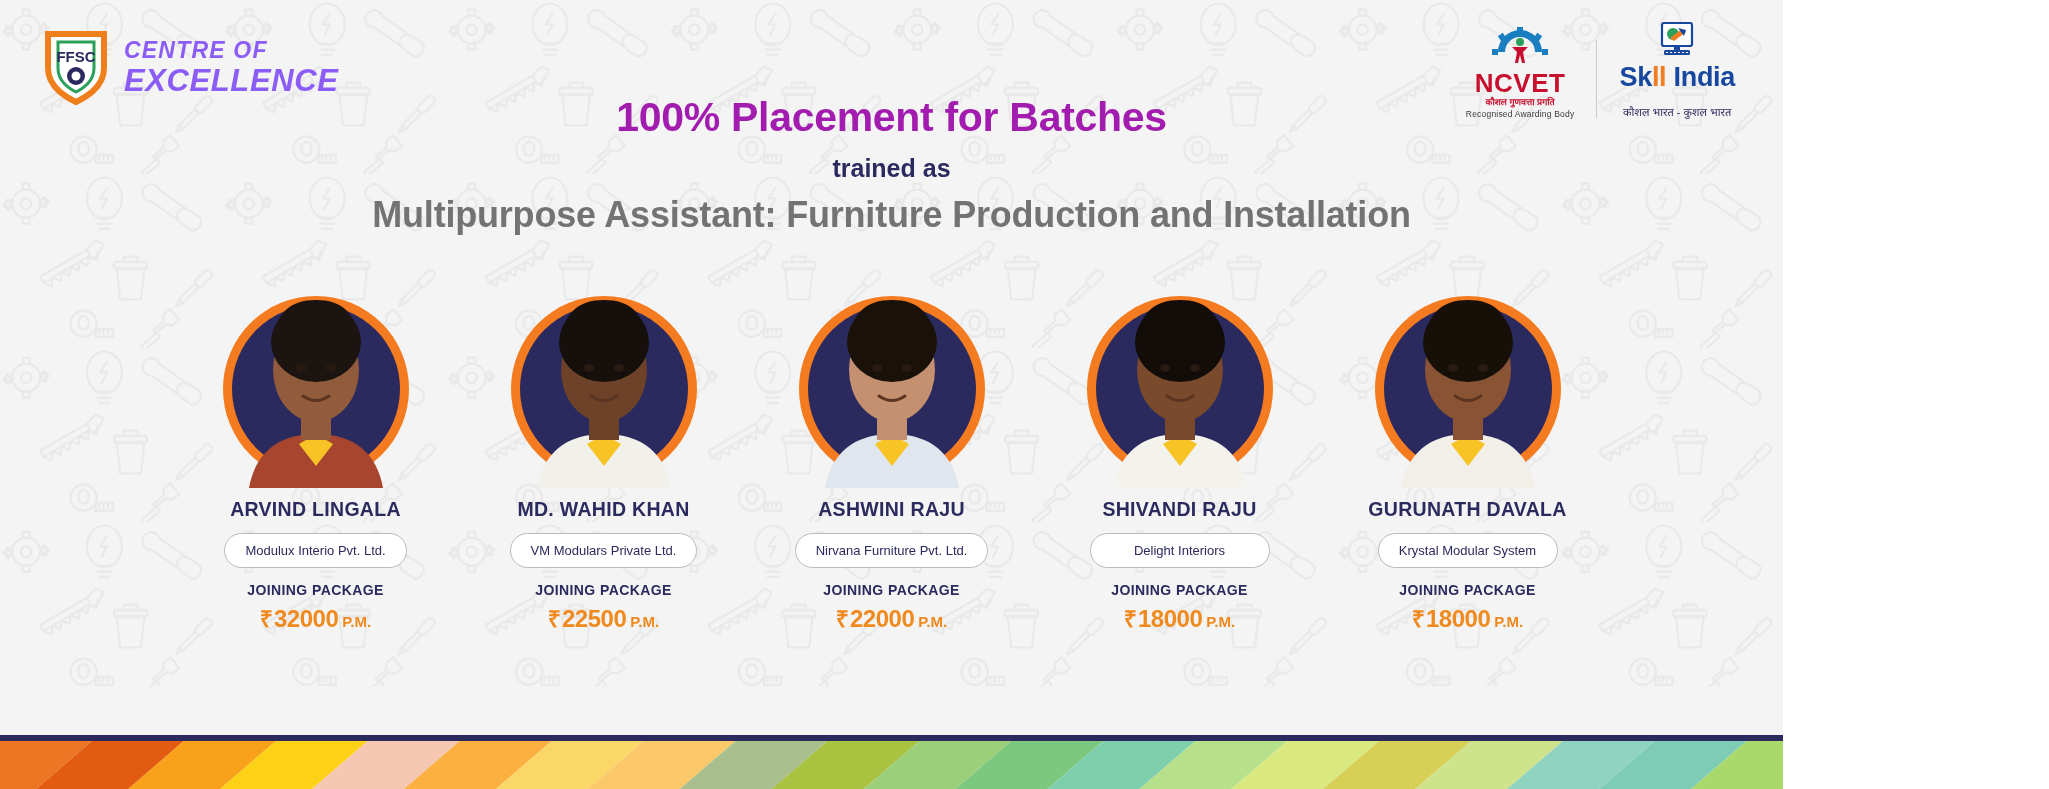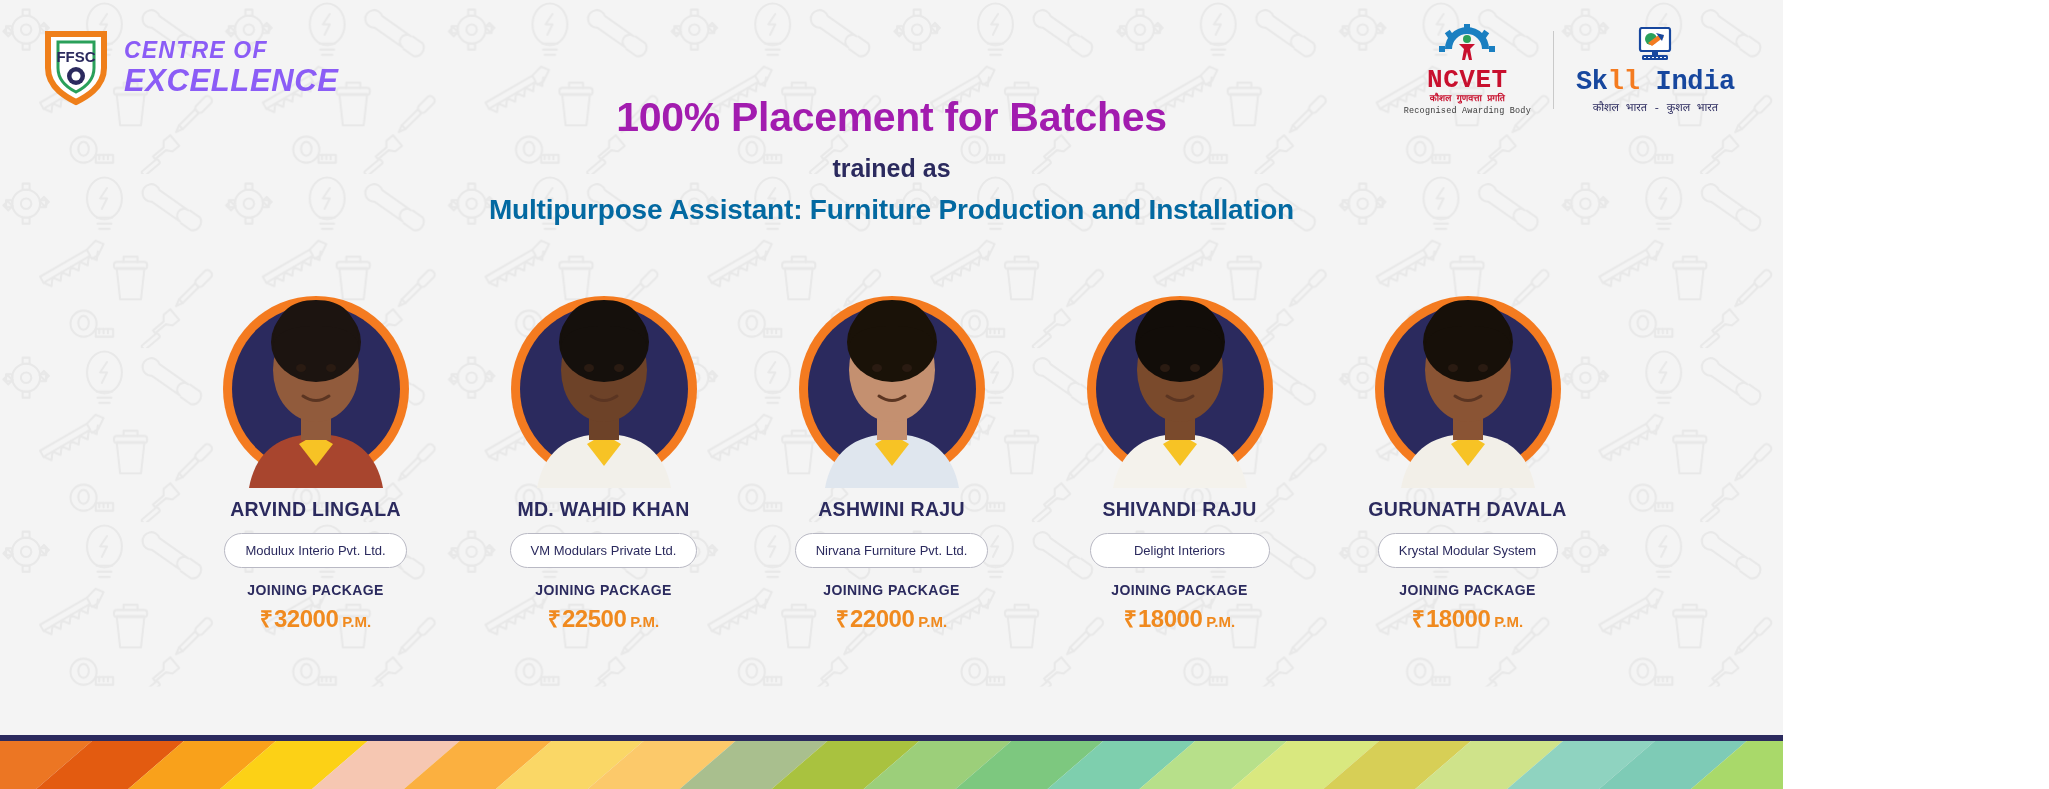--- a/index.html
+++ b/index.html
@@ -53,24 +53,23 @@
     font-weight: bold;
     letter-spacing: 0.6px;
     margin-top: 3px;
   }
 
   #right-logos {
     position: absolute;
     right: 48px;
     top: 22px;
     display: flex;
-    align-items: center;
+    align-items: flex-end;
     gap: 22px;
     height: 96px;
-    font-family: Liberation Mono, monospace;
   }
   .logo-divider {
     width: 1px;
     height: 78px;
     background: #c9c9c9;
   }
   .ncvet {
     display: flex;
     flex-direction: column;
     align-items: center;
@@ -106,21 +105,21 @@
     font-size: 27px;
     font-weight: bold;
     color: #17479e;
     margin-top: 4px;
     letter-spacing: -0.3px;
   }
   .skill-word .tri { color: #f47b20; }
   .skill-hindi {
     font-size: 11px;
     color: #2b2a5e;
-    margin-top: 7px;
+    margin-top: 16px;
   }
 
   
   #headline-block {
     position: absolute;
     top: 96px;
     left: 0;
     width: 100%;
     text-align: center;
   }
@@ -131,23 +130,23 @@
     letter-spacing: -0.3px;
     line-height: 1.05;
   }
   #headline-sub {
     font-size: 25px;
     font-weight: bold;
     color: #2b2a5e;
     margin-top: 15px;
   }
   #headline-course {
-    font-size: 28px;
-    font-weight: bold;
-    color: #0369a1;
+    font-size: 36px;
+    font-weight: bold;
+    color: #737373;
     margin-top: 11px;
     letter-spacing: -0.2px;
   }
 
   
   #cards {
     position: absolute;
     top: 296px;
     left: 0;
     width: 100%;

